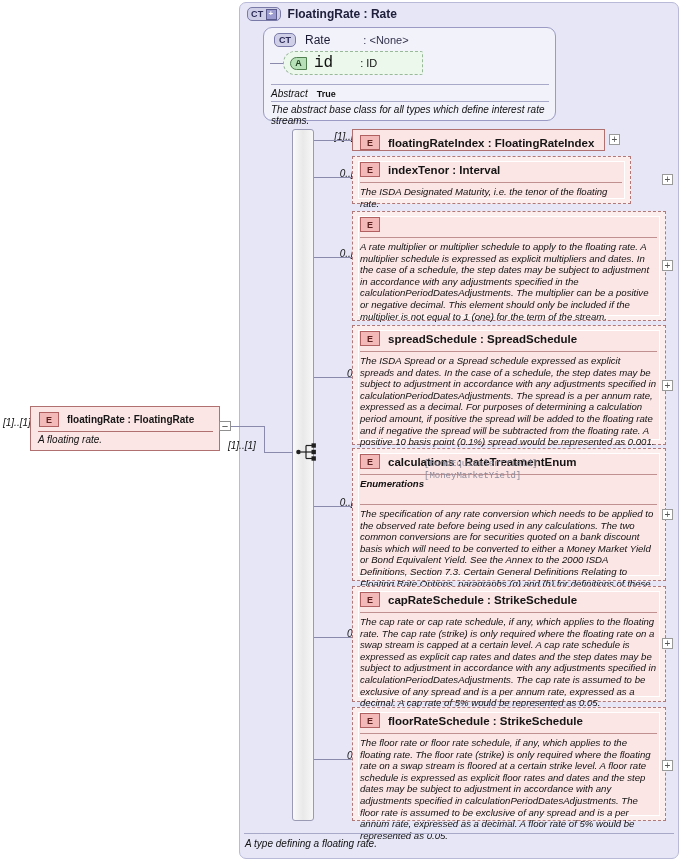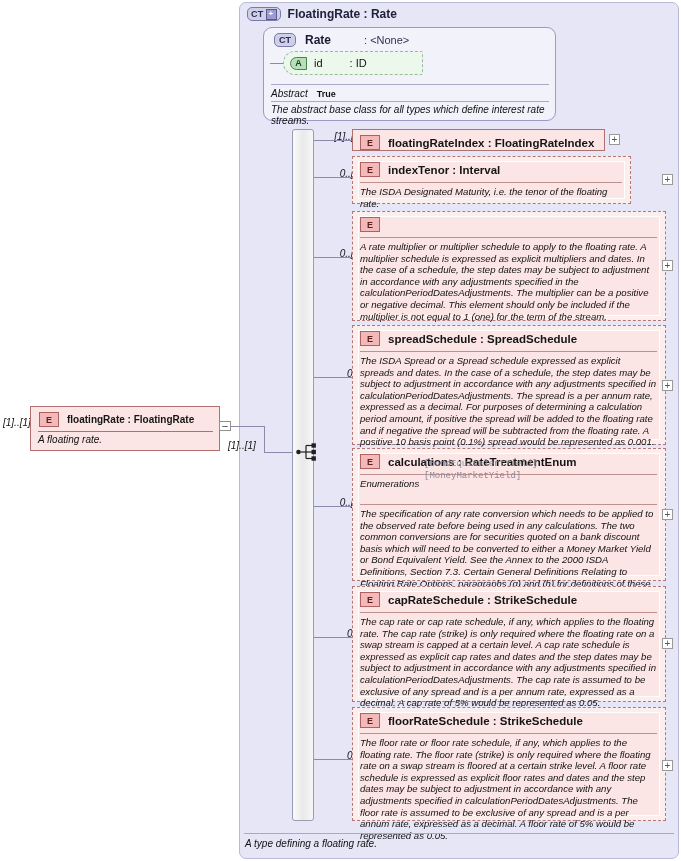--- a/index.html
+++ b/index.html
@@ -38,38 +38,38 @@
     background:#f2f2fb;border:1px solid #9a9ac4;border-radius:9px;
     box-sizing:border-box;
   }
   #rate-head{left:274px;top:31px;height:17px;display:flex;align-items:center;gap:9px;}
   .ct-badge-plain{
     display:inline-flex;align-items:center;justify-content:center;
     background:#cfcfe8;border:1px solid #7a7aa8;border-radius:5px;
     width:22px;height:14px;box-sizing:border-box;
     font-size:9px;font-weight:bold;color:#2a2a55;
   }
-  #rate-name{font-size:12px;font-weight:bold;color:#1a1a33;}
+  #rate-name{font-size:12px;font-weight:normal;color:#1a1a33;}
   #rate-type{font-size:11px;font-weight:normal;color:#33334d;margin-left:24px;}
 
   
   #attr-box{
     left:283px;top:51px;width:140px;height:24px;
     background:#ecf8ec;border:1px dashed #9ab89a;
     border-top-left-radius:12px;border-bottom-left-radius:12px;
     border-top-right-radius:2px;border-bottom-right-radius:2px;
     box-sizing:border-box;display:flex;align-items:center;gap:7px;padding-left:6px;
   }
   .a-badge{
     display:inline-flex;align-items:center;justify-content:center;
     width:17px;height:13px;background:#b8e0b8;border:1px solid #4f7f4f;
     border-top-left-radius:7px;border-bottom-left-radius:7px;
     font-size:9px;font-weight:bold;color:#1d3d1d;box-sizing:border-box;
   }
-  #attr-name{font-size:11px;color:#111;}
+  #attr-name{font-size:16px;color:#111;font-family:Liberation Mono, monospace;}
   #attr-type{font-size:11px;color:#111;margin-left:20px;}
   #attr-conn{left:270px;top:63px;width:13px;height:1px;background:#8a8aac;}
 
   #rate-sep1{left:271px;top:84px;width:278px;height:1px;background:#a8a8c8;}
   #abstract-row{left:271px;top:88px;display:flex;align-items:baseline;gap:9px;}
   #abstract-label{font-size:10px;font-style:italic;color:#111;text-align:right;}
   #abstract-value{font-size:9px;font-weight:bold;color:#111;}
   #rate-sep2{left:271px;top:101px;width:278px;height:1px;background:#a8a8c8;}
   #rate-doc{left:271px;top:104px;width:280px;font-size:10px;font-style:italic;color:#111;}
 
@@ -280,21 +280,21 @@
 <div class="card" style="left:328px;top:497px;">0..[1]</div>
 <div class="connline" style="left:314px;top:506px;width:44px;"></div>
 <div class="child" id="row4">
   <div class="shadow"></div>
   <div class="inner"></div>
   <div class="ehead">
     <span class="e-badge">E</span>
     <span class="etitle">calculations : RateTreatmentEnum</span>
   </div>
   <div class="esep" style="top:26px;"></div>
-  <div class="enum-label" style="top:30px;">Enumerations</div>
+  <div class="enum-label" style="top:30px;font-weight:bold;">Enumerations</div>
   <div class="enum-vals" style="top:11px;white-space:pre;">[BondEquivalentYield]
 [MoneyMarketYield]</div>
   <div class="esep" style="top:56px;"></div>
   <div class="edoc" style="top:60px;">The specification of any rate conversion which needs to be applied to the observed rate before being used in any calculations. The two common conversions are for securities quoted on a bank discount basis which will need to be converted to either a Money Market Yield or Bond Equivalent Yield. See the Annex to the 2000 ISDA Definitions, Section 7.3. Certain General Definitions Relating to Floating Rate Options, paragraphs (g) and (h) for definitions of these terms.</div>
 </div>
 <div class="plusbox" style="left:662px;top:509px;">+</div>
 
 <div class="card" style="left:328px;top:628px;">0..*</div>
 <div class="connline" style="left:314px;top:637px;width:44px;"></div>
 <div class="child" id="row5">

